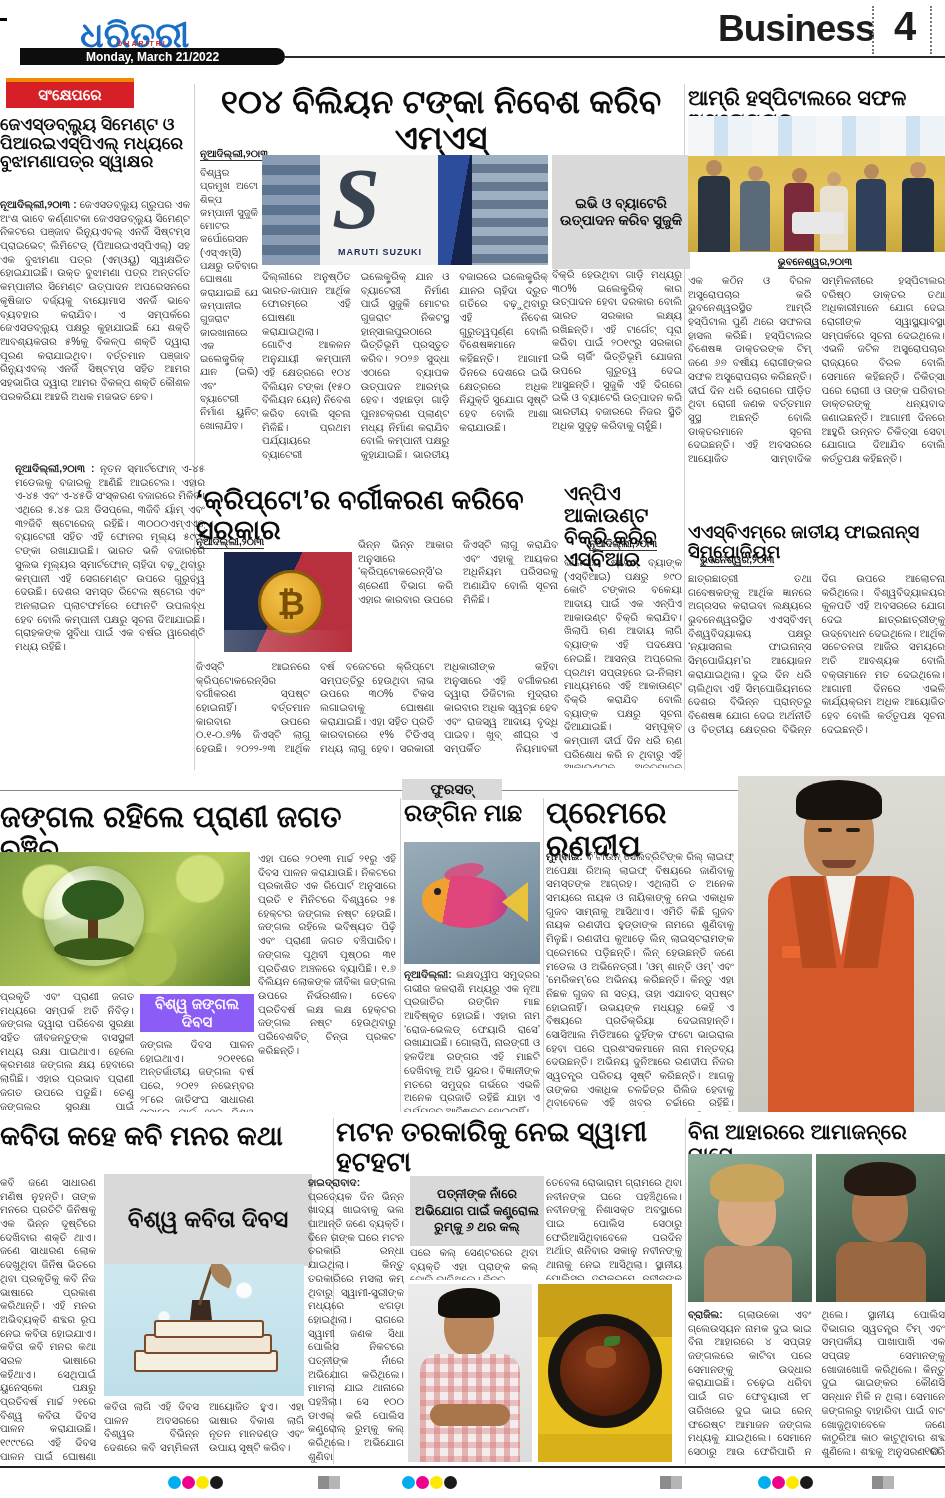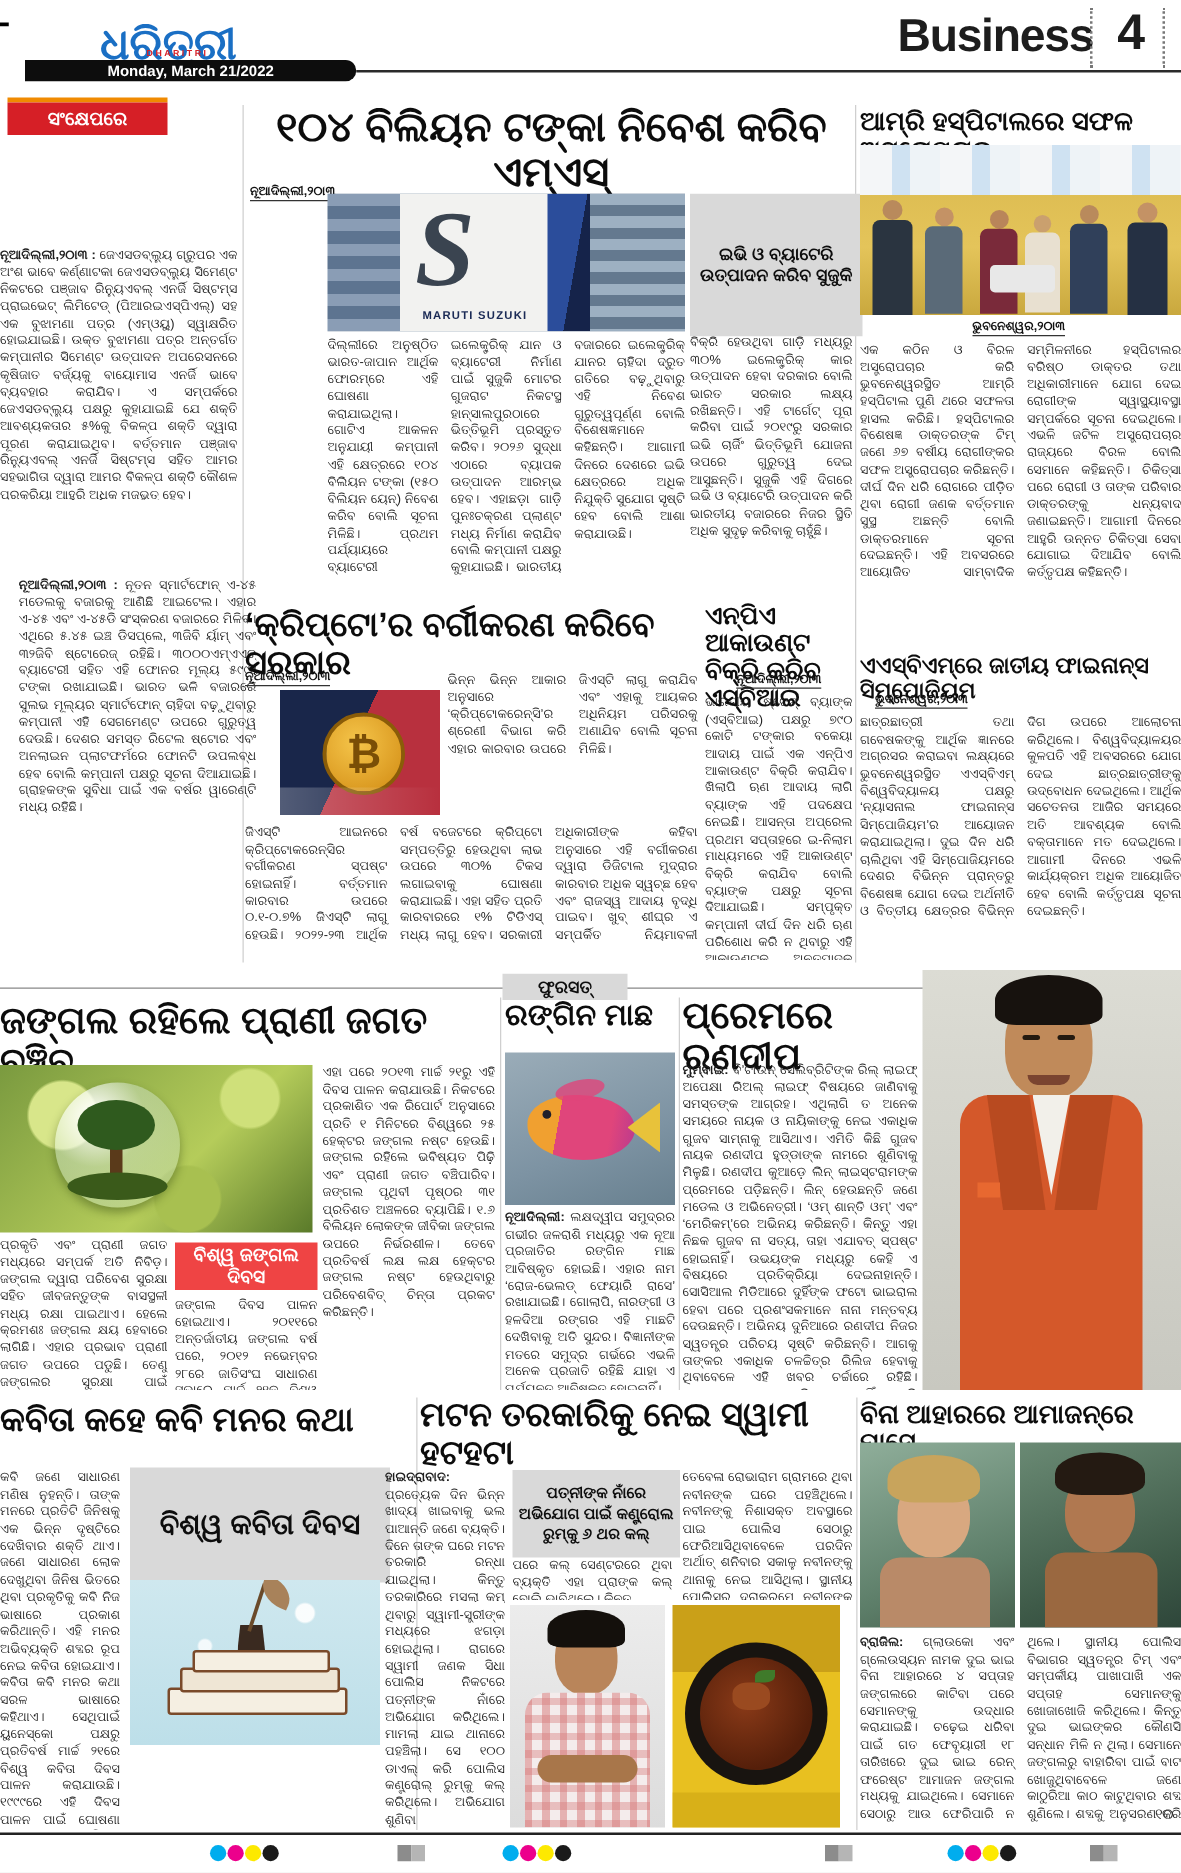--- a/index.html
+++ b/index.html
@@ -7,21 +7,21 @@
         font-family:"Liberation Sans",sans-serif;color:#111;overflow:hidden;margin:0 auto;}
   .abs{position:absolute;}
   .headline{font-weight:bold;color:#0c0c0c;line-height:1.1;}
   .body-text{font-size:10.3px;line-height:1.33;text-align:justify;color:#1d1d1d;overflow:hidden;}
   .dateline{font-size:10px;font-weight:bold;color:#111;}
   .dateline .dl{border-bottom:1px solid #333;padding-bottom:1px;}
   .cols-2{column-count:2;column-gap:10px;}
   .cols-3{column-count:3;column-gap:10px;}
   .graybox{background:#d9d9d9;display:flex;align-items:center;justify-content:center;
            text-align:center;font-weight:bold;color:#0d0d0d;}
-  .blackbox{background:#ef4444;color:#fff;display:flex;align-items:center;justify-content:center;
+  .blackbox{background:#8b5cf6;color:#fff;display:flex;align-items:center;justify-content:center;
             text-align:center;font-weight:bold;}
   .vline{width:1px;background:#cfcfcf;}
   .photo{overflow:hidden;position:absolute;}
   .lead-city{font-weight:bold;}
   .dot{width:13px;height:13px;border-radius:50%;display:inline-block;margin-right:1px;vertical-align:top;}
   .gmark{width:11px;height:13px;display:inline-block;vertical-align:top;}
   .head-center{text-align:center;}
   .person{position:absolute;}
   .person .head{position:absolute;border-radius:50%;}
   .person .torso{position:absolute;border-radius:6px 6px 0 0;}
@@ -50,33 +50,35 @@
   <div class="abs vline" style="left:194px;top:84px;height:686px;"></div>
   <div class="abs vline" style="left:684px;top:84px;height:686px;"></div>
   <div class="abs vline" style="left:400px;top:798px;height:314px;"></div>
   <div class="abs vline" style="left:543px;top:798px;height:314px;"></div>
   <div class="abs vline" style="left:333px;top:1118px;height:346px;"></div>
   <div class="abs vline" style="left:685px;top:1118px;height:346px;"></div>
 
   <div class="abs" style="left:6px;top:78px;width:128px;height:4px;background:#f08a00;"></div>
   <div class="abs" style="left:6px;top:82px;width:128px;height:26px;background:#d61f26;color:#fff;font-weight:bold;font-size:15px;display:flex;align-items:center;justify-content:center;">ସଂକ୍ଷେପରେ</div>
 
+  <div class="abs headline" style="left:0px;top:116px;width:190px;font-size:17px;">ଜେଏସ୍‌ଡବ୍ଲ୍ୟୁ ସିମେଣ୍ଟ ଓ ପିଆରଇଏସ୍‌ପିଏଲ୍ ମଧ୍ୟରେ ବୁଝାମଣାପତ୍ର ସ୍ୱାକ୍ଷର</div>
   <div class="abs body-text" style="left:0px;top:198px;width:190px;height:202px;">
     <span class="lead-city">ନୂଆଦିଲ୍ଲୀ,୨୦ା୩ :</span>
     <span>ଜେଏସଡବ୍ଲ୍ୟୁ ଗ୍ରୁପର ଏକ ଅଂଶ ଭାବେ କର୍ଣ୍ଣାଟକା ଜେଏସଡବ୍ଲ୍ୟୁ ସିମେଣ୍ଟ ନିକଟରେ ପଞ୍ଜାବ ରିନ୍ୟୁଏବଲ୍ ଏନର୍ଜି ସିଷ୍ଟମ୍ସ ପ୍ରାଇଭେଟ୍ ଲିମିଟେଡ୍ (ପିଆରଇଏସ୍‌ପିଏଲ୍) ସହ ଏକ ବୁଝାମଣା ପତ୍ର (ଏମ୍‌ଓୟୁ) ସ୍ୱାକ୍ଷରିତ ହୋଇଯାଇଛି। ଉକ୍ତ ବୁଝାମଣା ପତ୍ର ଅନ୍ତର୍ଗତ କମ୍ପାନୀର ସିମେଣ୍ଟ ଉତ୍ପାଦନ ଅପରେସନରେ କୃଷିଜାତ ବର୍ଜ୍ୟକୁ ବାୟୋମାସ ଏନର୍ଜି ଭାବେ ବ୍ୟବହାର କରାଯିବ। ଏ ସମ୍ପର୍କରେ ଜେଏସଡବ୍ଲ୍ୟୁ ପକ୍ଷରୁ କୁହାଯାଇଛି ଯେ ଶକ୍ତି ଆବଶ୍ୟକତାର ୫%କୁ ବିକଳ୍ପ ଶକ୍ତି ଦ୍ୱାରା ପୂରଣ କରାଯାଇଥିବ। ବର୍ତ୍ତମାନ ପଞ୍ଜାବ ରିନ୍ୟୁଏବଲ୍ ଏନର୍ଜି ସିଷ୍ଟମ୍ସ ସହିତ ଆମର ସହଭାଗିତା ଦ୍ୱାରା ଆମର ବିକଳ୍ପ ଶକ୍ତି କୌଶଳ ପ୍ରକ୍ରିୟା ଆହୁରି ଅଧିକ ମଜଭୁତ୍ ହେବ।</span>
   </div>
 
   <div class="abs body-text" style="left:15px;top:462px;width:190px;height:306px;">
     <span class="lead-city">ନୂଆଦିଲ୍ଲୀ,୨୦ା୩ :</span>
     <span>ନୂତନ ସ୍ମାର୍ଟଫୋନ୍ ଏ-୪୫ ମଡେଲକୁ ବଜାରକୁ ଆଣିଛି ଆଇଟେଲ। ଏହାର ଏ-୪୫ ଏବଂ ଏ-୪୫ଡି ସଂସ୍କରଣ ବଜାରରେ ମିଳିବ। ଏଥିରେ ୫.୪୫ ଇଞ୍ଚ ଡିସପ୍ଲେ, ୩ଜିବି ର୍ୟାମ୍ ଏବଂ ୩୨ଜିବି ଷ୍ଟୋରେଜ୍ ରହିଛି। ୩୦୦୦ଏମ୍‌ଏଏଚ୍ ବ୍ୟାଟେରୀ ସହିତ ଏହି ଫୋନର ମୂଲ୍ୟ ୫୯୯୯ ଟଙ୍କା ରଖାଯାଇଛି। ଭାରତ ଭଳି ବଜାରରେ ସୁଲଭ ମୂଲ୍ୟର ସ୍ମାର୍ଟଫୋନ୍ ଚାହିଦା ବଢ଼ୁଥିବାରୁ କମ୍ପାନୀ ଏହି ସେଗମେଣ୍ଟ ଉପରେ ଗୁରୁତ୍ୱ ଦେଉଛି। ଦେଶର ସମସ୍ତ ରିଟେଲ ଷ୍ଟୋର ଏବଂ ଅନଲାଇନ ପ୍ଲାଟଫର୍ମରେ ଫୋନଟି ଉପଲବ୍ଧ ହେବ ବୋଲି କମ୍ପାନୀ ପକ୍ଷରୁ ସୂଚନା ଦିଆଯାଇଛି। ଗ୍ରାହକଙ୍କ ସୁବିଧା ପାଇଁ ଏକ ବର୍ଷର ୱାରେଣ୍ଟି ମଧ୍ୟ ରହିଛି।</span>
   </div>
 
   <div class="abs headline head-center" style="left:200px;top:84px;width:482px;height:56px;font-size:33px;">୧୦୪ ବିଲିୟନ ଟଙ୍କା ନିବେଶ କରିବ ଏମ୍‌ଏସ୍</div>
   <div class="abs dateline" style="left:200px;top:148px;width:90px;"><span class="dl">ନୂଆଦିଲ୍ଲୀ,୨୦ା୩</span></div>
 
+  <div class="abs body-text" style="left:200px;top:166px;width:58px;height:304px;font-size:10px;word-break:break-word;">ବିଶ୍ୱର ପ୍ରମୁଖ ଅଟୋ ଶିଳ୍ପ କମ୍ପାନୀ ସୁଜୁକି ମୋଟର କର୍ପୋରେସନ (ଏସ୍‌ଏମ୍‌ସି) ପକ୍ଷରୁ ରବିବାର ଘୋଷଣା କରାଯାଇଛି ଯେ କମ୍ପାନୀର ଗୁଜରାଟ କାରଖାନାରେ ଏକ ଇଲେକ୍ଟ୍ରିକ୍ ଯାନ (ଇଭି) ଏବଂ ବ୍ୟାଟେରୀ ନିର୍ମାଣ ୟୁନିଟ୍ ଖୋଲାଯିବ।</div>
 
   <div class="photo" style="left:262px;top:155px;width:286px;height:110px;background:
       repeating-linear-gradient(180deg,#8a9db5 0 10px,#5d7490 10px 20px);">
     <div style="position:absolute;left:58px;top:0;width:120px;height:110px;background:#f2f2f0;"></div>
     <div style="position:absolute;left:70px;top:-6px;width:96px;height:96px;font-size:86px;font-weight:bold;font-style:italic;color:#3a4450;font-family:'Liberation Serif',serif;">S</div>
     <div style="position:absolute;left:176px;top:0;width:34px;height:110px;background:linear-gradient(100deg,#2b4d9b 60%,#15234a 60%);"></div>
     <div style="position:absolute;left:62px;top:92px;width:112px;text-align:center;font-size:9px;font-weight:bold;color:#1a2a55;letter-spacing:1px;">MARUTI SUZUKI</div>
     <div style="position:absolute;left:210px;top:0;width:80px;height:110px;background:repeating-linear-gradient(180deg,#9db0c2 0 9px,#64798f 9px 18px);"></div>
   </div>
 
@@ -198,20 +200,21 @@
       radial-gradient(circle at 70% 20%,rgba(255,255,255,.9) 0 4%,transparent 5%),
       radial-gradient(circle at 30% 40%,rgba(255,255,255,.8) 0 3%,transparent 4%),
       linear-gradient(180deg,#cfe8ef,#bddfe9);">
     <div style="position:absolute;left:30px;top:86px;width:140px;height:18px;background:#f5efe2;border:2px solid #7a4a2a;border-radius:3px;"></div>
     <div style="position:absolute;left:40px;top:70px;width:124px;height:16px;background:#efe6d5;border:2px solid #7a4a2a;border-radius:3px;"></div>
     <div style="position:absolute;left:50px;top:56px;width:106px;height:14px;background:#f5efe2;border:2px solid #7a4a2a;border-radius:3px;"></div>
     <div style="position:absolute;left:86px;top:36px;width:22px;height:20px;background:#3a2a20;clip-path:polygon(10% 0,90% 0,100% 100%,0 100%);"></div>
     <div style="position:absolute;left:100px;top:2px;width:3px;height:40px;background:#6a4a2a;transform:rotate(18deg);"></div>
     <div style="position:absolute;left:104px;top:0px;width:26px;height:20px;background:#a8825a;border-radius:0 80% 0 80%;transform:rotate(24deg);"></div>
   </div>
+  <div class="abs body-text cols-2" style="left:104px;top:1400px;width:200px;height:64px;">କବିତା ଲାଗି ଏହି ଦିବସ ପାଳନ ଅବସରରେ ବିଶ୍ୱର ବିଭିନ୍ନ ଦେଶରେ କବି ସମ୍ମିଳନୀ ଆୟୋଜିତ ହୁଏ। ଏହା ଭାଷାର ବିକାଶ ଲାଗି ନୂତନ ମାନଦଣ୍ଡ ଏବଂ ଉପାୟ ସୃଷ୍ଟି କରିବ।</div>
 
   <div class="abs headline" style="left:336px;top:1118px;width:346px;font-size:27px;">ମଟନ ତରକାରିକୁ ନେଇ ସ୍ୱାମୀ ହଟହଟା</div>
   <div class="abs body-text" style="left:308px;top:1176px;width:96px;height:288px;">
     <span class="lead-city">ହାଇଦ୍ରାବାଦ:</span>
     <span>ପ୍ରତ୍ୟେକ ଦିନ ଭିନ୍ନ ଖାଦ୍ୟ ଖାଇବାକୁ ଭଲ ପାଆନ୍ତି ଜଣେ ବ୍ୟକ୍ତି। ଦିନେ ତାଙ୍କ ଘରେ ମଟନ ତରକାରି ରନ୍ଧା ଯାଇଥିଲା। କିନ୍ତୁ ତରକାରିରେ ମସଲା କମ୍ ଥିବାରୁ ସ୍ୱାମୀ-ସ୍ତ୍ରୀଙ୍କ ମଧ୍ୟରେ ଝଗଡ଼ା ହୋଇଥିଲା। ରାଗରେ ସ୍ୱାମୀ ଜଣକ ସିଧା ପୋଲିସ ନିକଟରେ ପତ୍ନୀଙ୍କ ନାଁରେ ଅଭିଯୋଗ କରିଥିଲେ। ମାମଲା ଯାଇ ଥାନାରେ ପହଞ୍ଚିଲା। ସେ ୧୦୦ ଡାଏଲ୍ କରି ପୋଲିସ କଣ୍ଟ୍ରୋଲ୍ ରୁମ୍‌କୁ କଲ୍ କରିଥିଲେ। ଅଭିଯୋଗ ଶୁଣିବା</span>
   </div>
   <div class="abs graybox" style="left:410px;top:1176px;width:128px;height:64px;font-size:12.5px;line-height:1.35;padding:3px;">ପତ୍ନୀଙ୍କ ନାଁରେ ଅଭିଯୋଗ ପାଇଁ କଣ୍ଟ୍ରୋଲ ରୁମ୍‌କୁ ୬ ଥର କଲ୍</div>
   <div class="abs body-text" style="left:410px;top:1246px;width:128px;height:34px;">ପରେ କଲ୍ ସେଣ୍ଟରରେ ଥିବା ବ୍ୟକ୍ତି ଏହା ପ୍ରାଙ୍କ କଲ୍ ବୋଲି ଭାବିଥିଲେ। କିନ୍ତୁ</div>
   <div class="abs body-text" style="left:546px;top:1176px;width:136px;height:104px;">ତେବେଳା ରୋଭାରାମ ଗ୍ରାମରେ ଥିବା ନବୀନଙ୍କ ଘରେ ପହଞ୍ଚିଥିଲେ। ନବୀନଙ୍କୁ ନିଶାସକ୍ତ ଅବସ୍ଥାରେ ପାଇ ପୋଲିସ ସେଠାରୁ ଫେରିଆସିଥିବାବେଳେ ପରଦିନ ଅର୍ଥାତ୍ ଶନିବାର ସକାଳୁ ନବୀନଙ୍କୁ ଥାନାକୁ ନେଇ ଆସିଥିଲା। ସ୍ଥାନୀୟ ପୋଲିସର ଦୂରାକ୍ରମେ ନବୀନଙ୍କ ବିରୋଧରେ</div>
 

